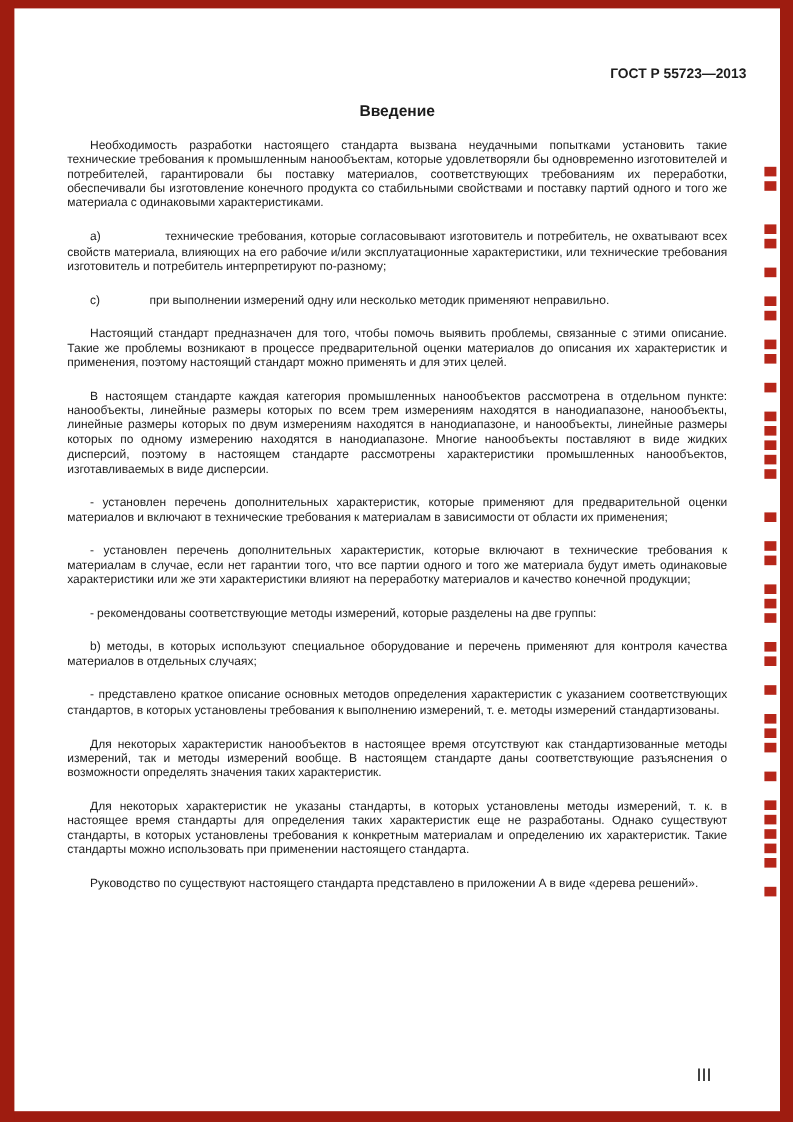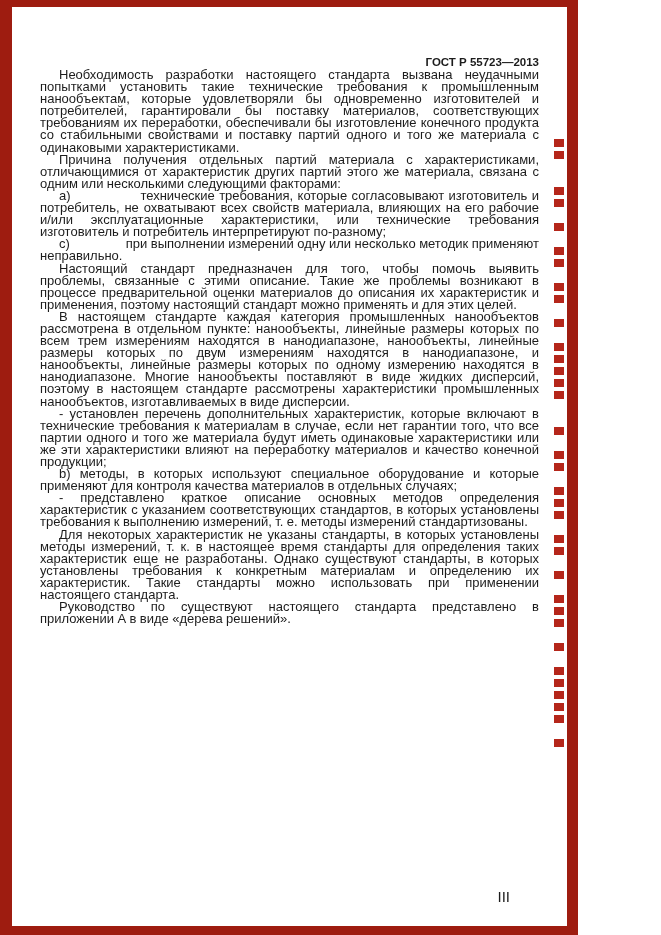--- a/index.html
+++ b/index.html
@@ -5,21 +5,21 @@
 <style>
   :root{
     --frame:#9e1c10;
     --mark:#b5261a;
     --text:#1c1c1c;
     --bg:#ffffff;
   }
   html,body{margin:0;padding:0;background:#fff;}
   .page{
     position:relative;
-    width:578px;height:935px;
+    width:661px;height:935px;
     background:var(--bg);
     overflow:hidden;
     font-family:"Liberation Sans","DejaVu Sans",sans-serif;
     color:var(--text);
   }
   .frame{position:absolute;background:var(--frame);}
   .frame-top{left:0;top:0;right:0;height:7px;}
   .frame-bottom{left:0;bottom:0;right:0;height:9px;}
   .frame-left{left:0;top:0;bottom:0;width:12px;}
   .frame-right{right:0;top:0;bottom:0;width:11px;}
@@ -34,24 +34,24 @@
     line-height:13px;
   }
   .doc-title{
     text-align:center;
     font-weight:bold;
     font-size:13px;
     margin:16px 0 15px 0;
   }
   .body-text{}
   .para{
-    margin:0;
+    margin:16px;
     text-indent:19px;
     text-align:justify;
-    font-size:13px;
+    font-size:10px;
     line-height:12.1px;
     hyphens:auto;
     -webkit-hyphens:auto;
     word-spacing:-0.2px;
   }
   .page-number{
     position:absolute;
     right:68px;bottom:30px;
     font-size:15px;
   }
@@ -68,30 +68,33 @@
 
 <div class="page">
 
   <div class="frame frame-top"></div>
   <div class="frame frame-bottom"></div>
   <div class="frame frame-left"></div>
   <div class="frame frame-right"></div>
 
   <div class="content">
     <div class="doc-code">ГОСТ Р 55723—2013</div>
+    <div class="doc-title">Введение</div>
     <div class="body-text">
         <p class="para">Необходимость разработки настоящего стандарта вызвана неудачными попытками установить такие технические требования к промышленным нанообъектам, которые удовлетворяли бы одновременно изготовителей и потребителей, гарантировали бы поставку материалов, соответствующих требованиям их переработки, обеспечивали бы изготовление конечного продукта со стабильными свойствами и поставку партий одного и того же материала с одинаковыми характеристиками.</p>
-        <p class="para">Причина получения отдельных партий материала с характеристиками, отличающимися от характеристик других партий этого же материала, связана с одним или несколькими следующими факторами:</p>
         <p class="para">a)&nbsp;&nbsp;&nbsp;&nbsp;&nbsp;&nbsp;&nbsp;&nbsp;&nbsp;&nbsp;&nbsp;&nbsp;&nbsp;&nbsp;&nbsp;&nbsp;технические требования, которые согласовывают изготовитель и потребитель, не охватывают всех свойств материала, влияющих на его рабочие и/или эксплуатационные характеристики, или технические требования изготовитель и потребитель интерпретируют по-разному;</p>
         <p class="para">c)&nbsp;&nbsp;&nbsp;&nbsp;&nbsp;&nbsp;&nbsp;&nbsp;&nbsp;&nbsp;&nbsp;&nbsp;&nbsp;&nbsp;&nbsp;&nbsp;при выполнении измерений одну или несколько методик применяют неправильно.</p>
         <p class="para">Настоящий стандарт предназначен для того, чтобы помочь выявить проблемы, связанные с этими описание. Такие же проблемы возникают в процессе предварительной оценки материалов до описания их характеристик и применения, поэтому настоящий стандарт можно применять и для этих целей.</p>
         <p class="para">В настоящем стандарте каждая категория промышленных нанообъектов рассмотрена в отдельном пункте: нанообъекты, линейные размеры которых по всем трем измерениям находятся в нанодиапазоне, нанообъекты, линейные размеры которых по двум измерениям находятся в нанодиапазоне, и нанообъекты, линейные размеры которых по одному измерению находятся в нанодиапазоне. Многие нанообъекты поставляют в виде жидких дисперсий, поэтому в настоящем стандарте рассмотрены характеристики промышленных нанообъектов, изготавливаемых в виде дисперсии.</p>
+        <p class="para">- установлен перечень дополнительных характеристик, которые применяют для предварительной оценки материалов и включают в технические требования к материалам в зависимости от области их применения;</p>
         <p class="para">- установлен перечень дополнительных характеристик, которые включают в технические требования к материалам в случае, если нет гарантии того, что все партии одного и того же материала будут иметь одинаковые характеристики или же эти характеристики влияют на переработку материалов и качество конечной продукции;</p>
-        <p class="para">b) методы, в которых используют специальное оборудование и которые применяют для контроля качества материалов в отдельных случаях;</p>
+        <p class="para">- рекомендованы соответствующие методы измерений, которые разделены на две группы:</p>
+        <p class="para">b) методы, в которых используют специальное оборудование и перечень применяют для контроля качества материалов в отдельных случаях;</p>
         <p class="para">- представлено краткое описание основных методов определения характеристик с указанием соответствующих стандартов, в которых установлены требования к выполнению измерений, т. е. методы измерений стандартизованы.</p>
+        <p class="para">Для некоторых характеристик нанообъектов в настоящее время отсутствуют как стандартизованные методы измерений, так и методы измерений вообще. В настоящем стандарте даны соответствующие разъяснения о возможности определять значения таких характеристик.</p>
         <p class="para">Для некоторых характеристик не указаны стандарты, в которых установлены методы измерений, т. к. в настоящее время стандарты для определения таких характеристик еще не разработаны. Однако существуют стандарты, в которых установлены требования к конкретным материалам и определению их характеристик. Такие стандарты можно использовать при применении настоящего стандарта.</p>
         <p class="para">Руководство по существуют настоящего стандарта представлено в приложении А в виде «дерева решений».</p>
       </div>
   </div>
 
   <div class="page-number">III</div>
 
   <div class="marks-layer">
       <div class="mark" style="top: 139px;"></div>
       <div class="mark" style="top: 151px;"></div>

